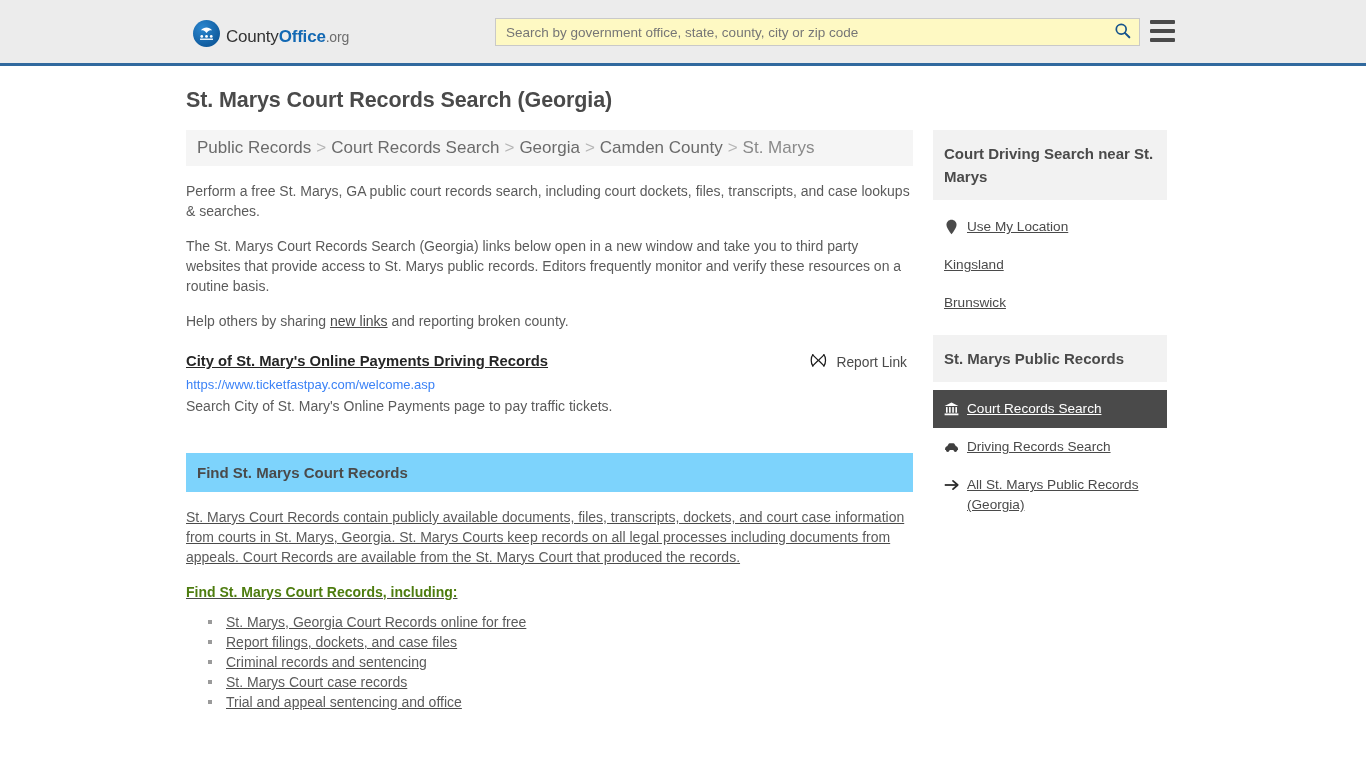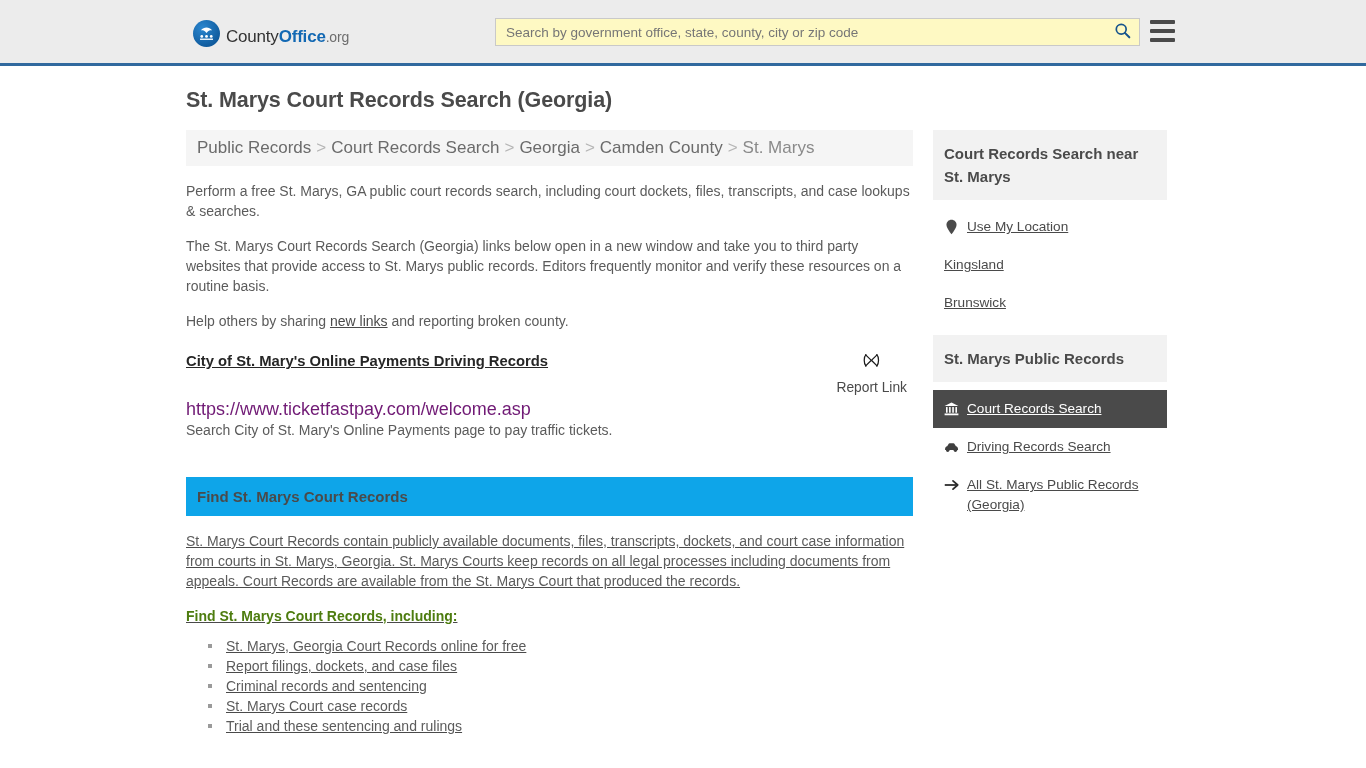--- a/index.html
+++ b/index.html
@@ -178,41 +178,40 @@
   }
   .report-link {
     display: flex;
     align-items: center;
     gap: 9px;
     font-size: 13.8px;
     color: #4a4a4a;
     cursor: pointer;
     white-space: nowrap;
     padding-right: 6px;
-    flex-direction: column;
   }
   .result-url {
     margin-top: 6px;
-    font-size: 18px;
-    color: #701a75;
+    font-size: 13px;
+    color: #3b82f6;
     line-height: 16px;
   }
   .result-desc {
     margin-top: 3px;
     font-size: 14px;
     line-height: 20px;
     color: #5b5b5b;
   }
 
   
   .section {
     margin-top: 37px;
   }
   .section-head {
-    background: #0ea5e9;
+    background: #7dd3fc;
     padding: 11px 11px;
     font-size: 15px;
     font-weight: bold;
     color: #4a4a4a;
   }
   .section-body { padding-top: 15px; text-decoration: underline; }
   .section-body p {
     margin: 0 0 15px 0;
     font-size: 14px;
     line-height: 20px;
@@ -357,31 +356,31 @@
         <div class="section">
           <div class="section-head">Find St. Marys Court Records</div>
           <div class="section-body">
             <p>St. Marys Court Records contain publicly available documents, files, transcripts, dockets, and court case information from courts in St. Marys, Georgia. St. Marys Courts keep records on all legal processes including documents from appeals. Court Records are available from the St. Marys Court that produced the records.</p>
             <p class="strong-lead">Find St. Marys Court Records, including:</p>
             <ul class="records-list">
               <li>St. Marys, Georgia Court Records online for free</li>
               <li>Report filings, dockets, and case files</li>
               <li>Criminal records and sentencing</li>
               <li>St. Marys Court case records</li>
-              <li>Trial and these sentencing and rulings</li>
+              <li>Trial and appeal sentencing and office</li>
             </ul>
           </div>
         </div>
 
       </div>
 
       <div class="col-side">
 
         <div class="side-panel">
-          <div class="side-head">Court Records Search near St. Marys</div>
+          <div class="side-head">Court Driving Search near St. Marys</div>
           <div class="side-links">
 
             <div class="side-link-row">
               <span class="side-icon">
                 <svg width="11" height="16" viewBox="0 0 12 17" aria-hidden="true">
                   <path d="M6 0.5 C2.9 0.5 0.5 2.9 0.5 6 C0.5 9.8 6 16.5 6 16.5 C6 16.5 11.5 9.8 11.5 6 C11.5 2.9 9.1 0.5 6 0.5 Z" fill="#4a4a4a"></path>
                 </svg>
               </span>
               <a href="#">Use My Location</a>
             </div>

